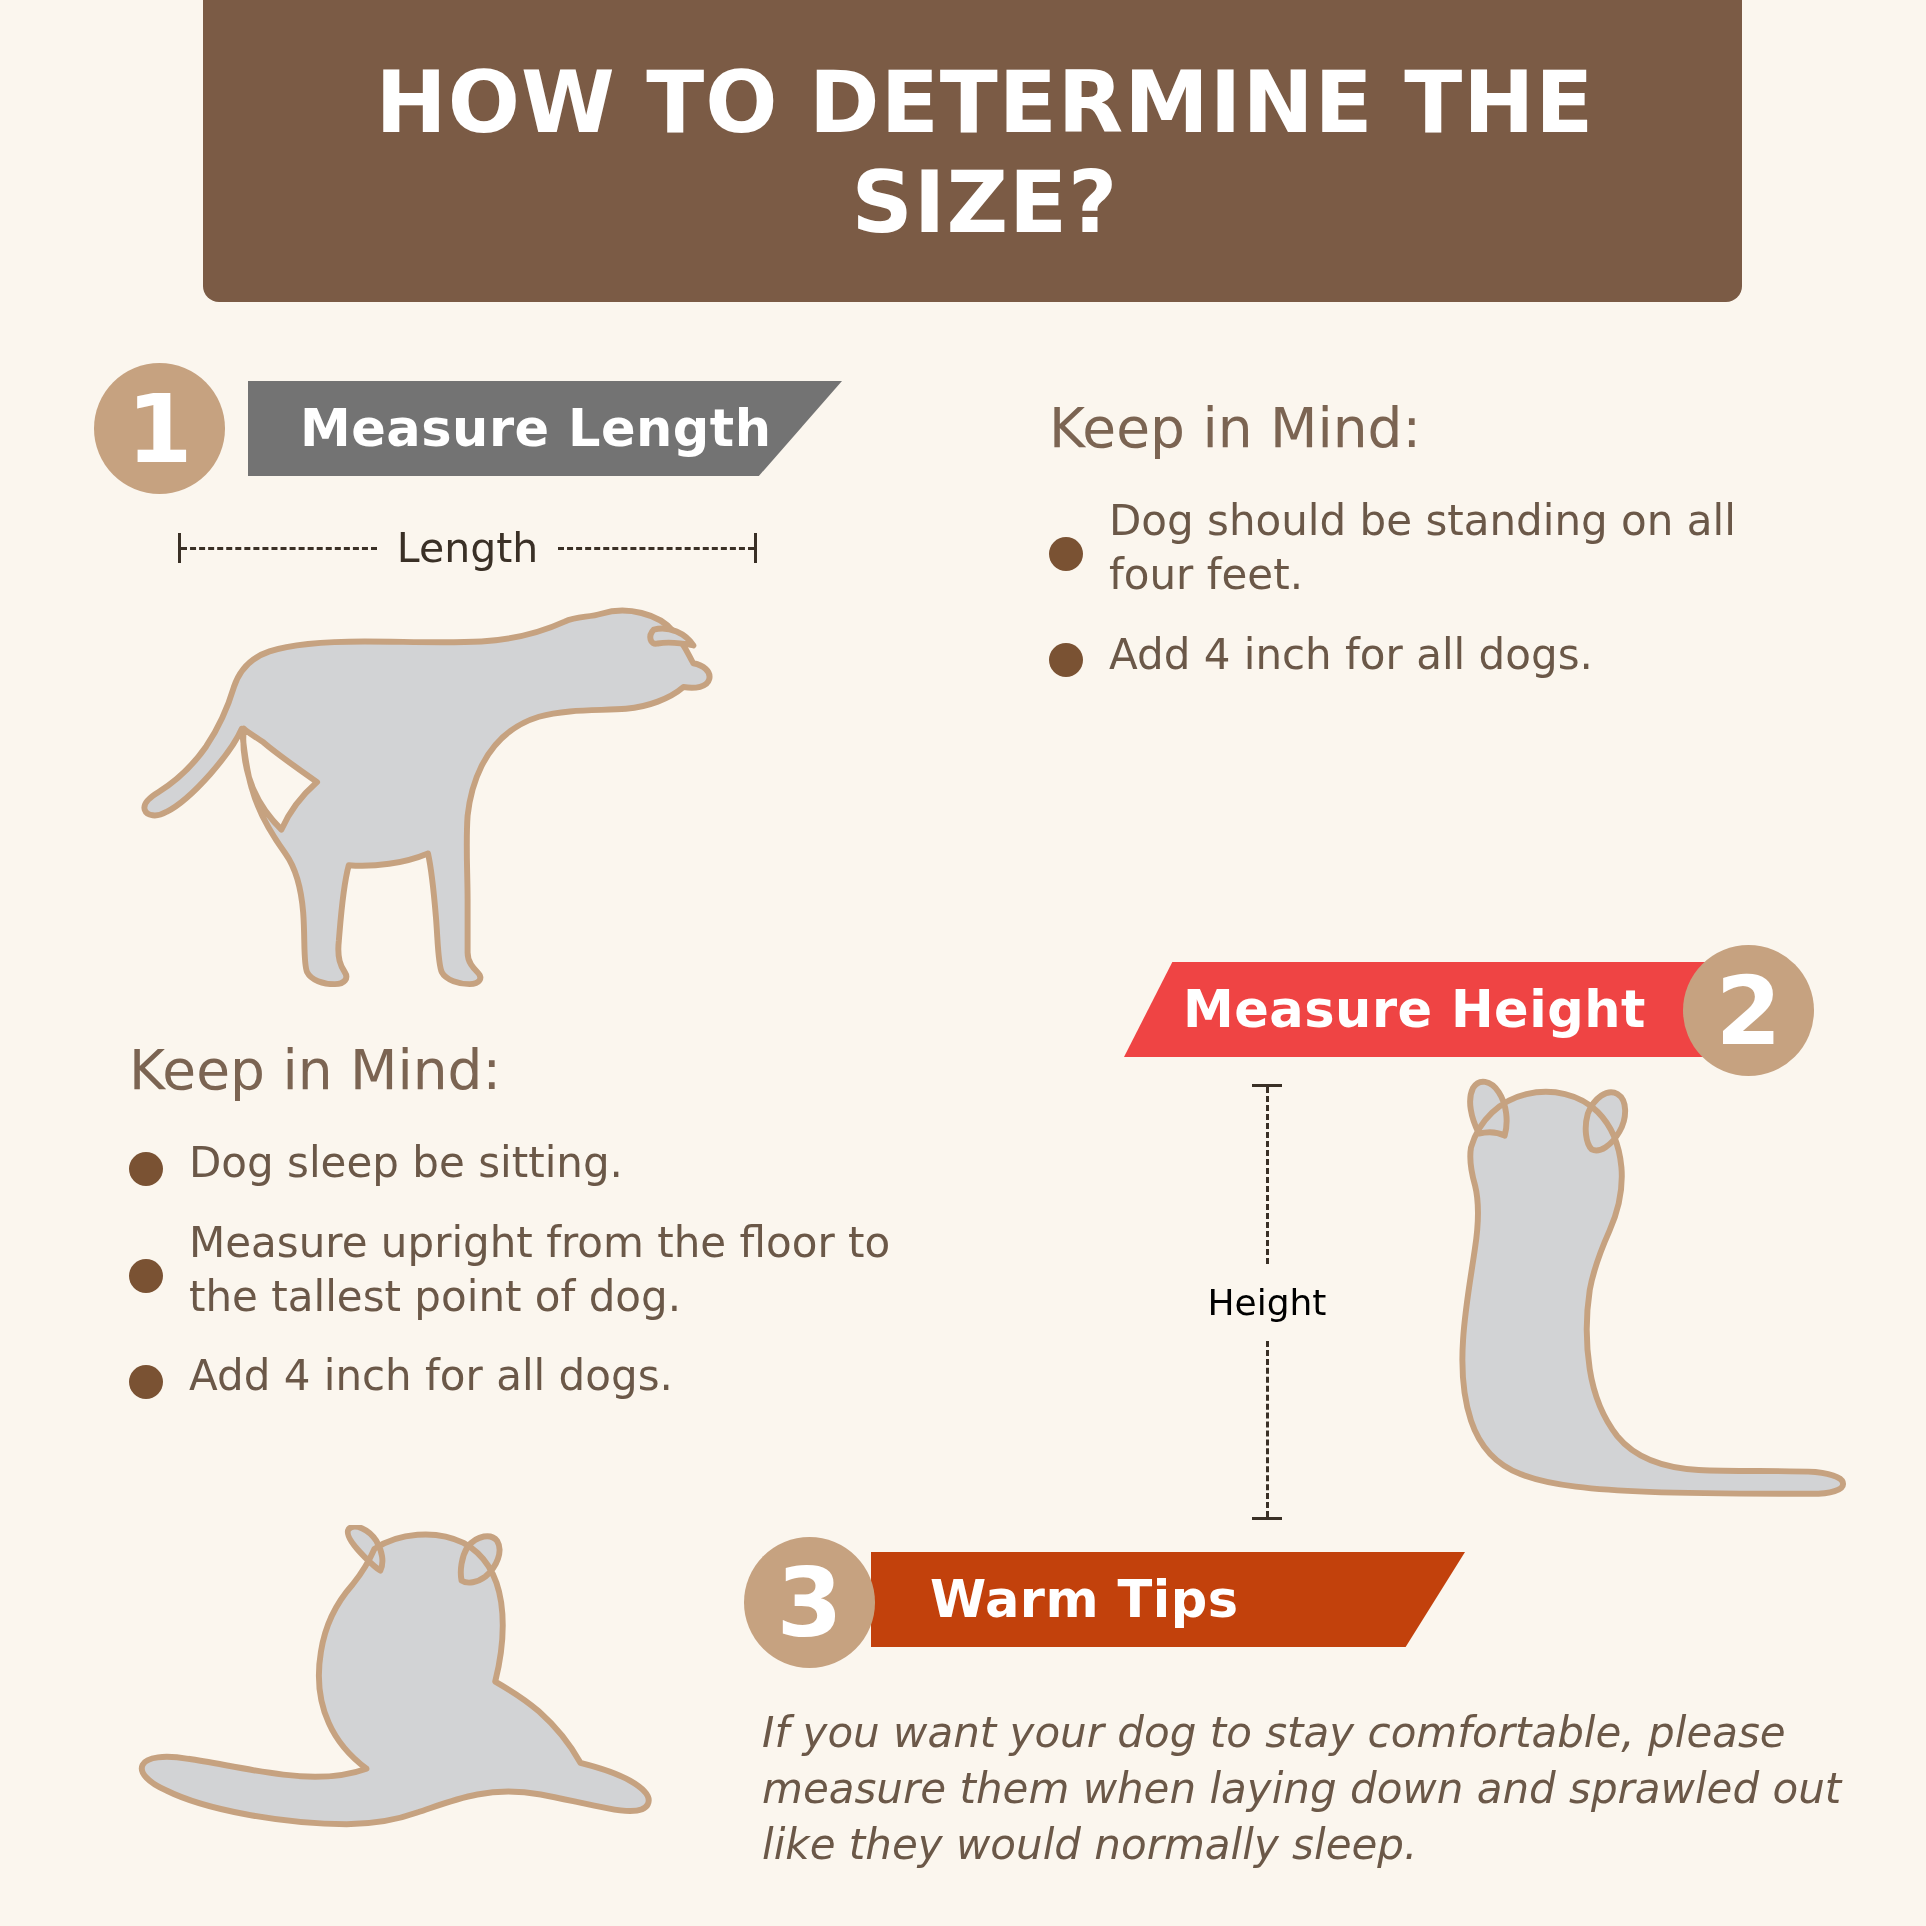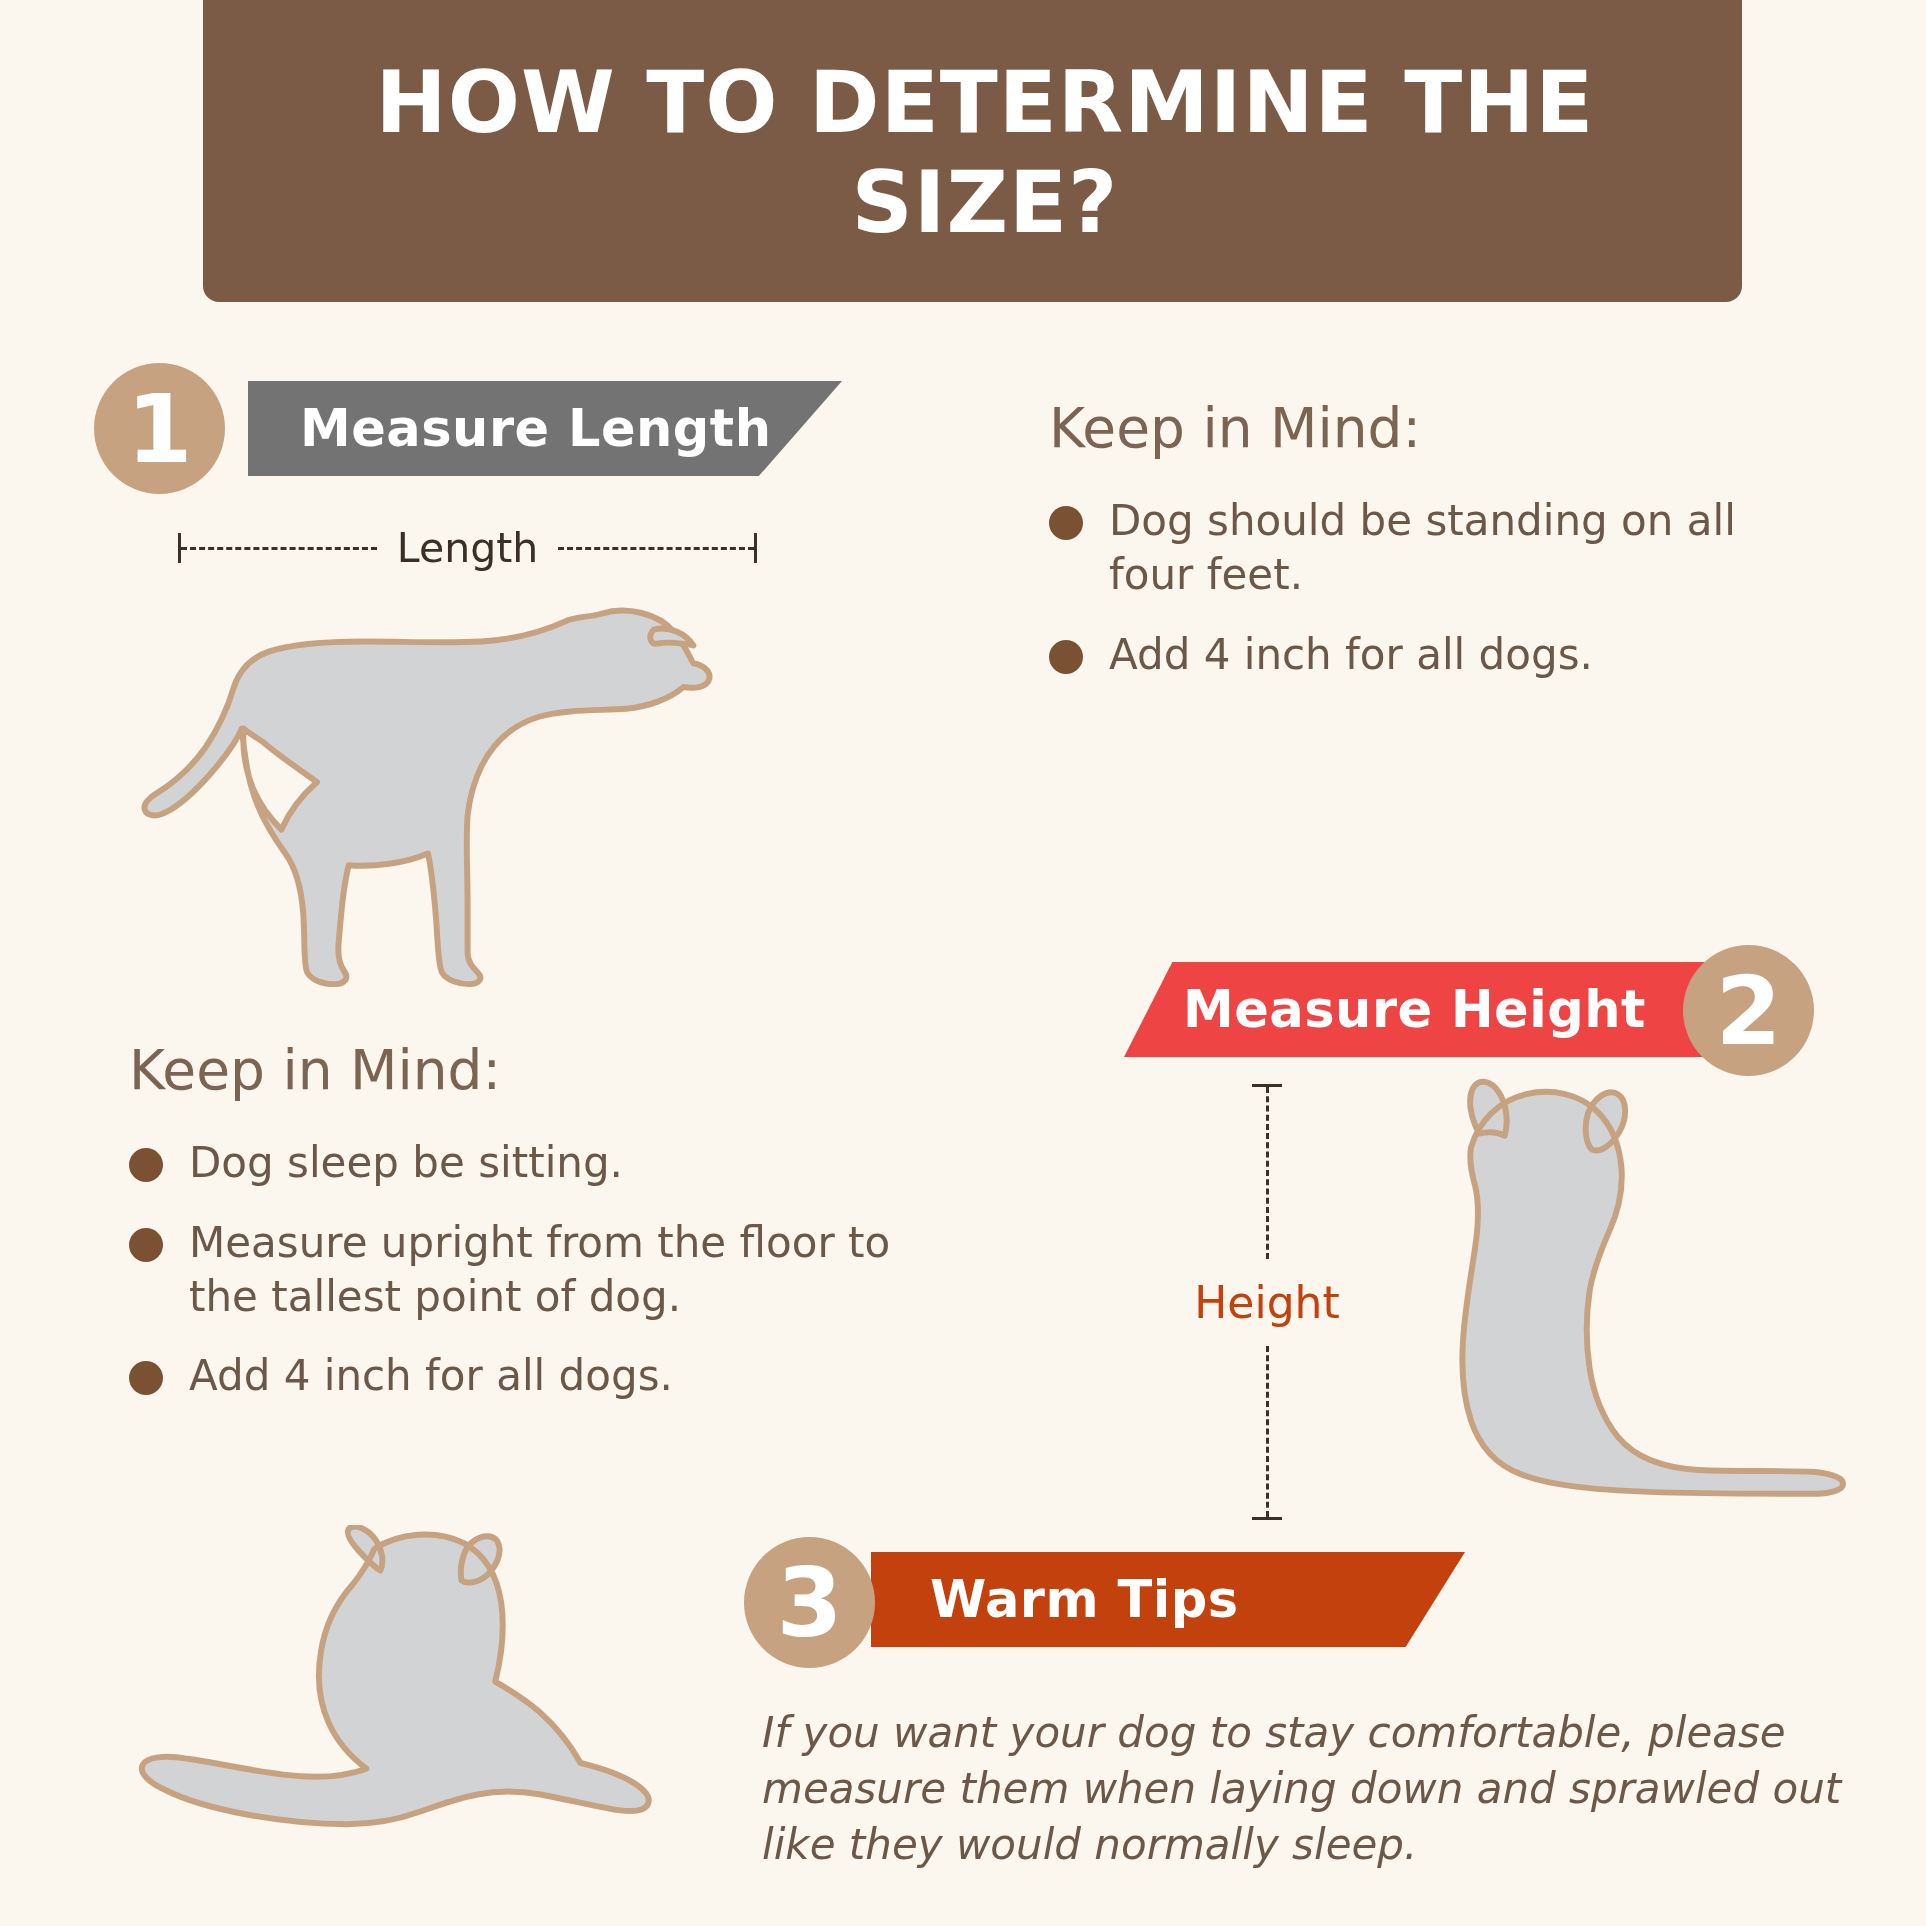--- a/index.html
+++ b/index.html
@@ -116,21 +116,21 @@
     color: #7B6452;
     font-weight: normal;
   }
   .kim-list {
     list-style: none;
     margin: 0;
     padding: 0;
   }
   .kim-item {
     display: flex;
-    align-items: flex-start;
+    align-items: center;
     margin-bottom: 26px;
   }
   .bullet {
     width: 34px;
     height: 34px;
     border-radius: 50%;
     background: #7A5233;
     flex: 0 0 auto;
     margin-top: 12px;
     margin-right: 26px;
@@ -201,22 +201,22 @@
     border-left: 3px dashed #3A3026;
     width: 0;
   }
   .cap-h {
     height: 0;
     width: 30px;
     border-top: 3px solid #3A3026;
   }
   .height-text {
     font-family: "DejaVu Sans", sans-serif;
-    font-size: 44px;
-    color: #c2410c;
+    font-size: 36px;
+    color: #000000;
     padding: 18px 0;
     white-space: nowrap;
   }
 
   
   #warm-tips-text {
     position: absolute;
     left: 762px;
     top: 1705px;
     width: 1099px;

